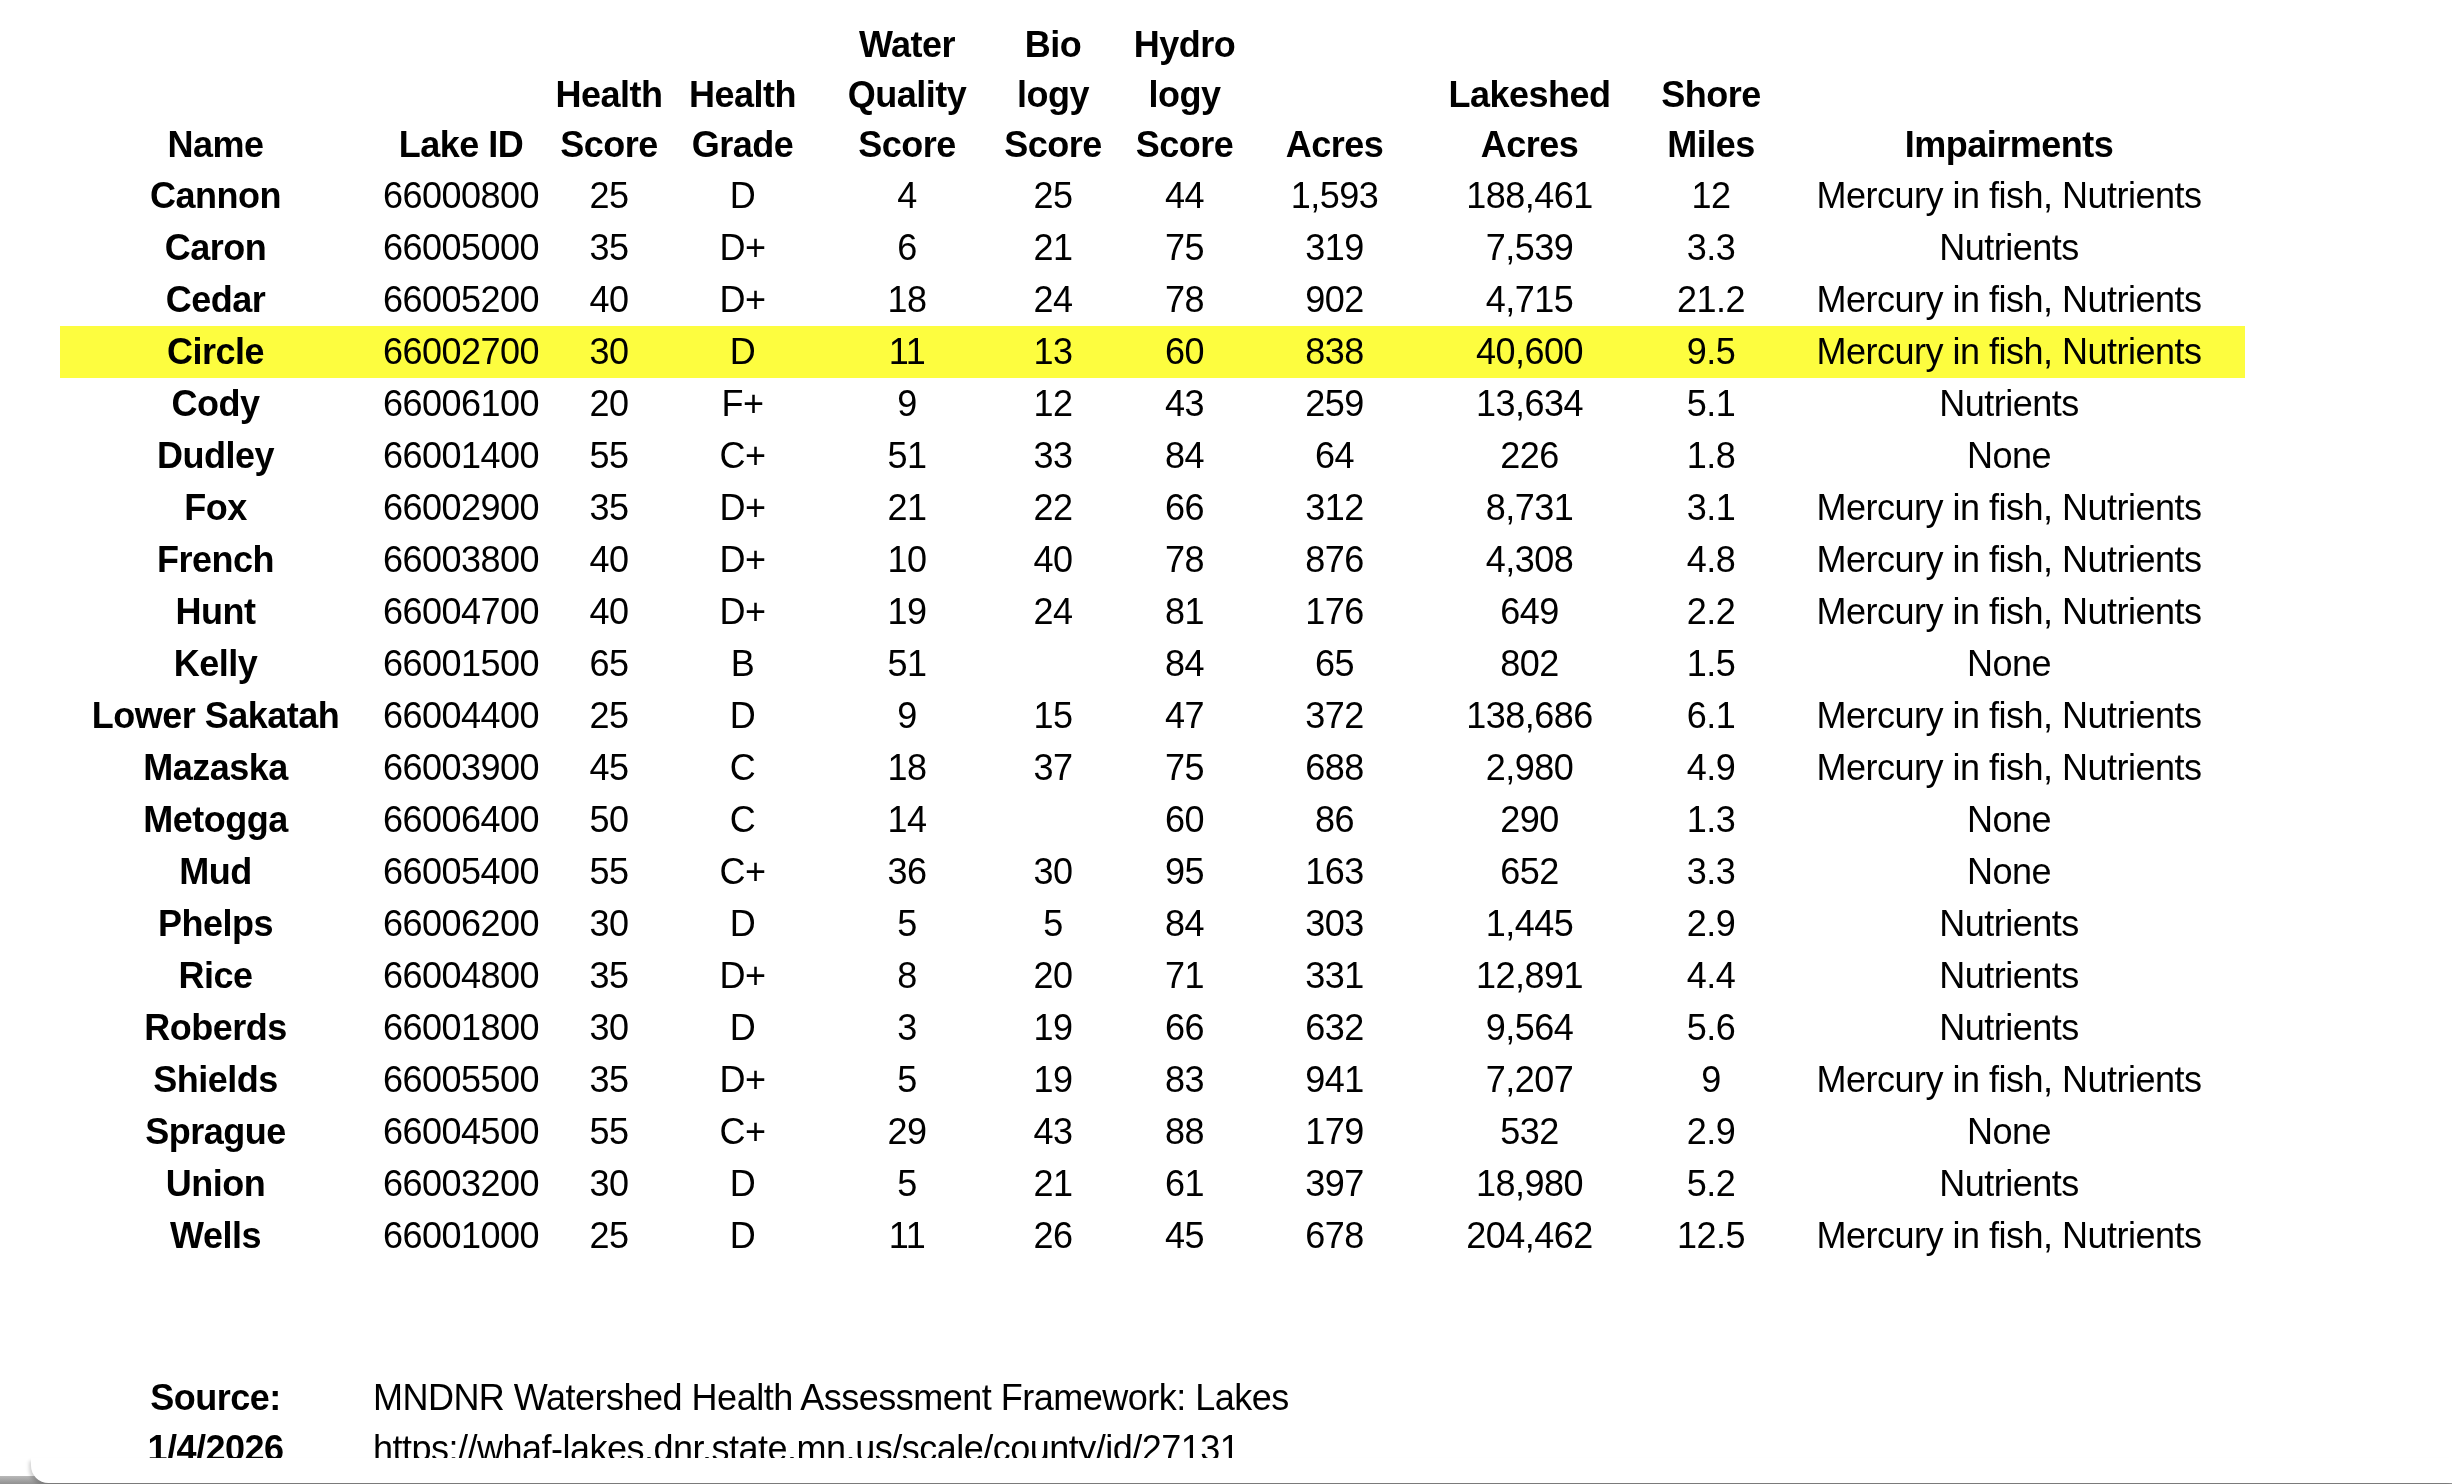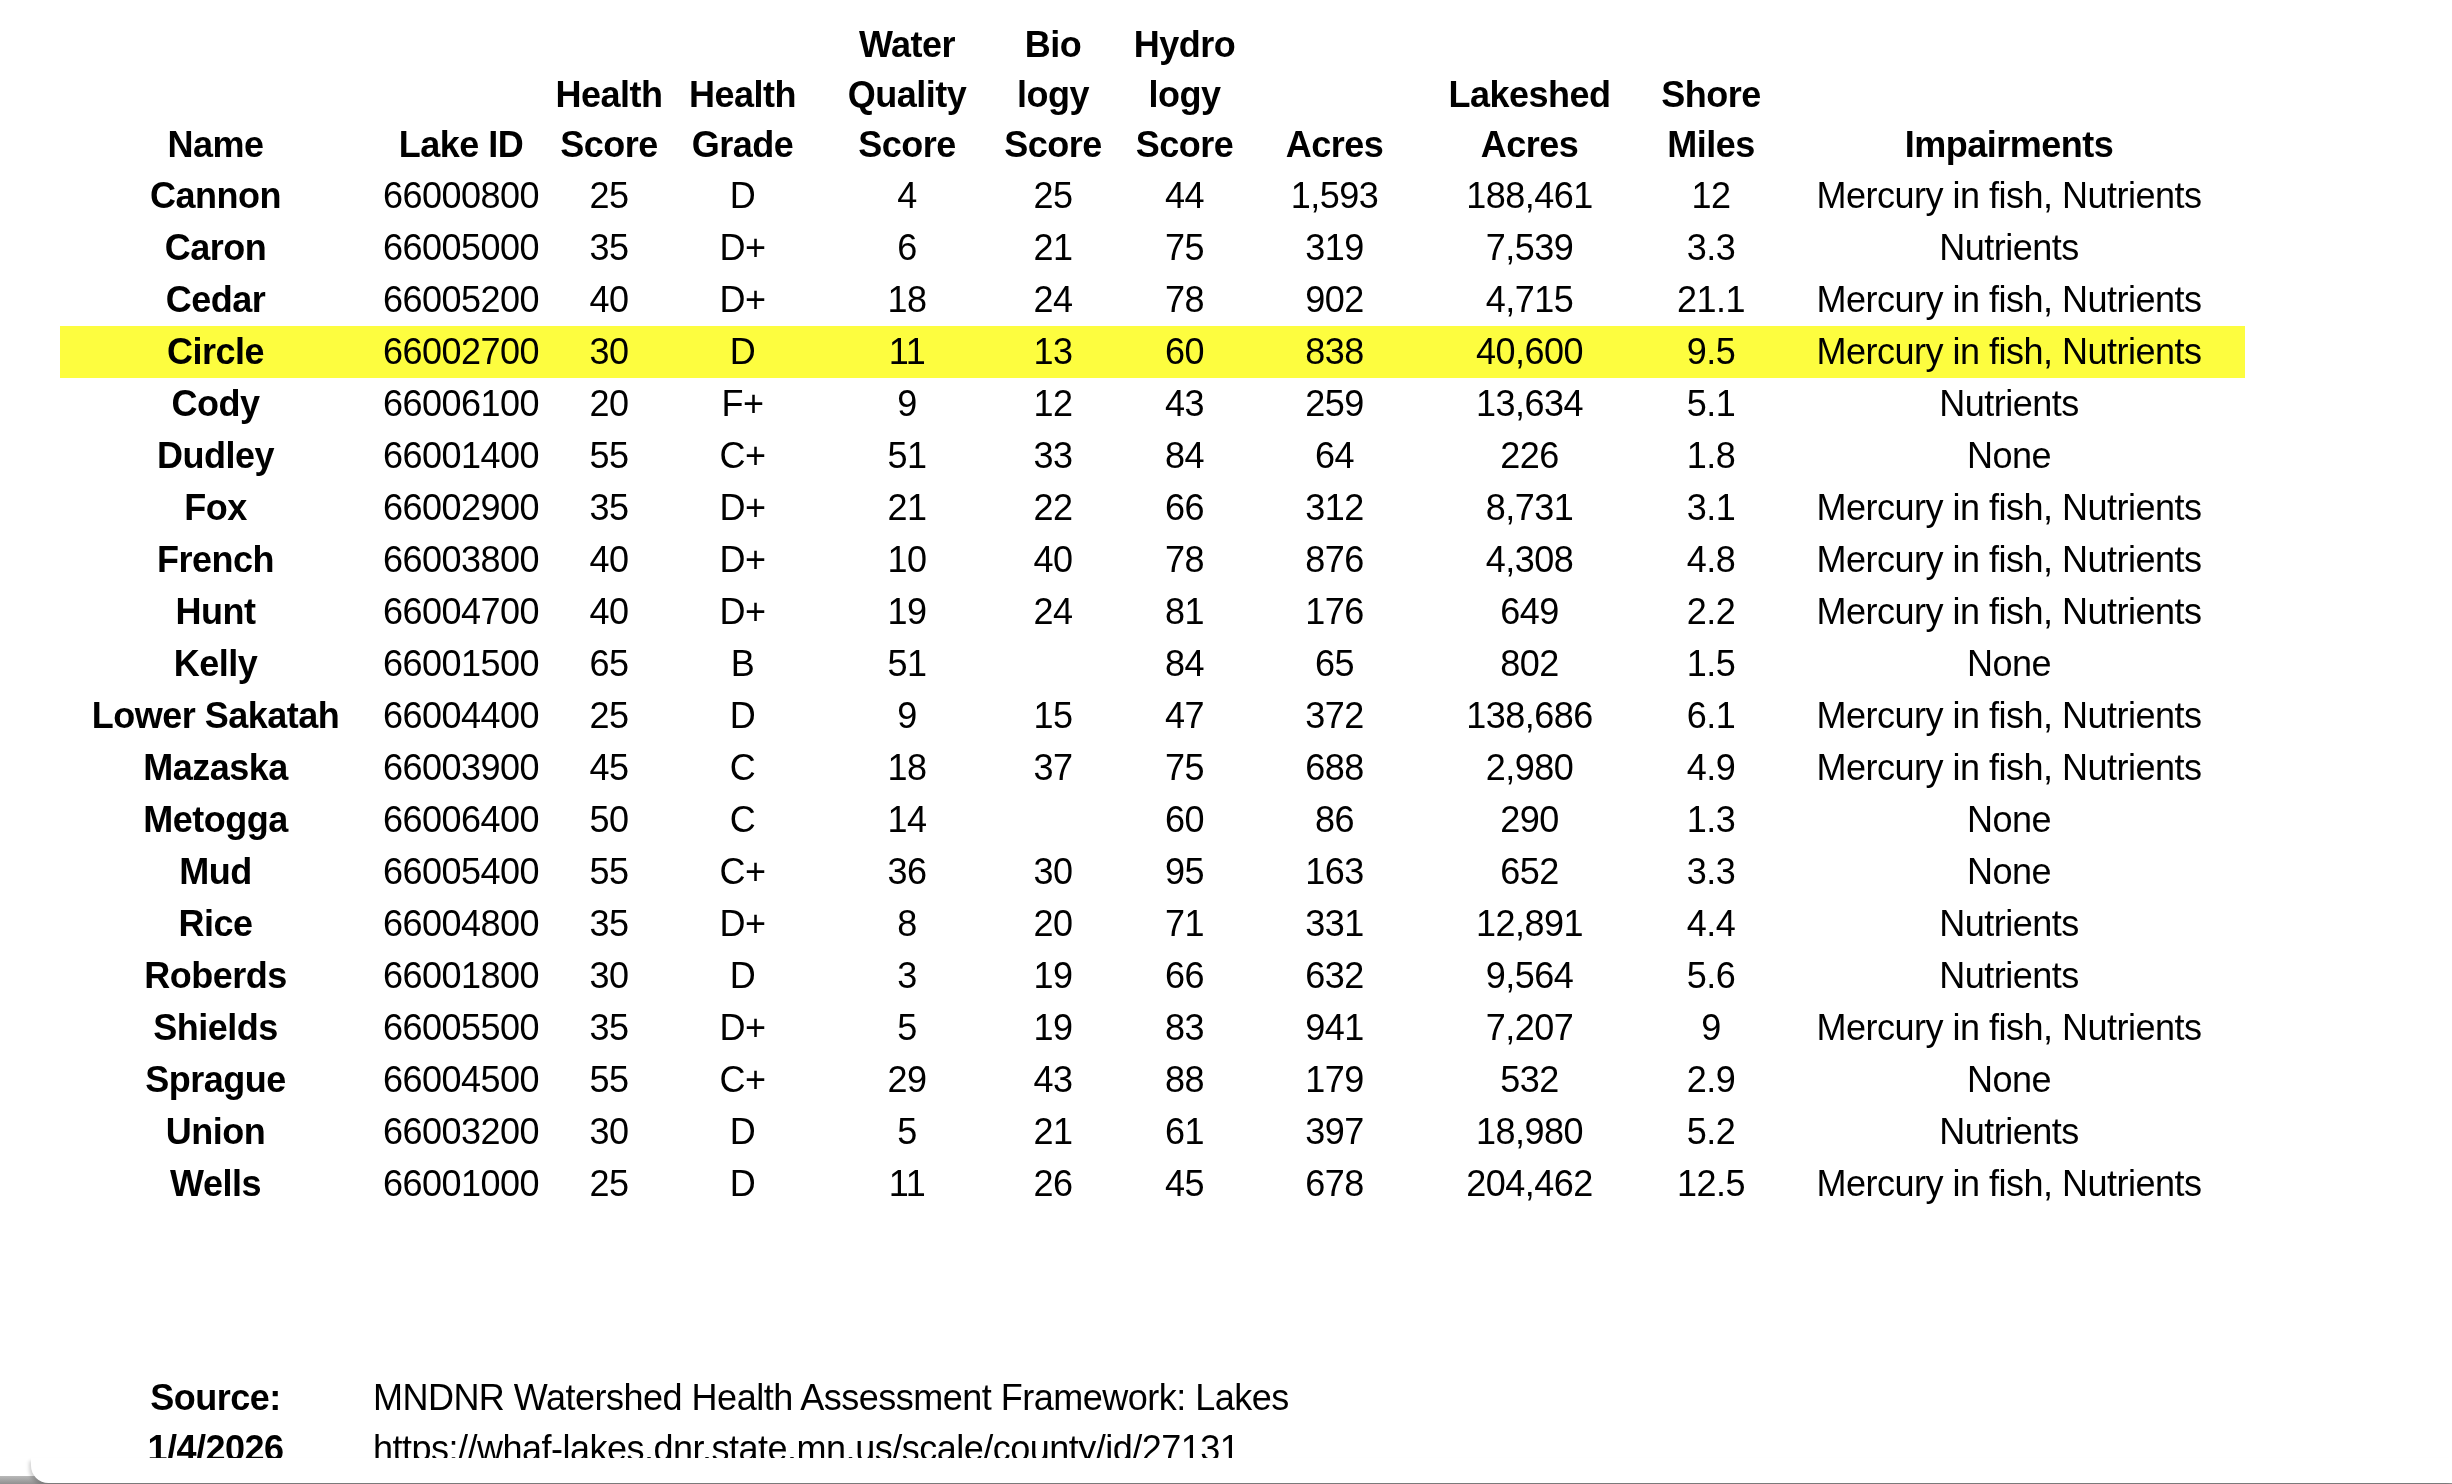--- a/index.html
+++ b/index.html
@@ -118,21 +118,21 @@
         <tr>
           <td class="name">Cedar</td>
           <td>66005200</td>
           <td>40</td>
           <td>D+</td>
           <td>18</td>
           <td>24</td>
           <td>78</td>
           <td>902</td>
           <td>4,715</td>
-          <td>21.1</td>
+          <td>21.2</td>
           <td>Mercury in fish, Nutrients</td>
         </tr>
         <tr style="background-color: rgb(253, 253, 63);">
           <td class="name">Circle</td>
           <td>66002700</td>
           <td>30</td>
           <td>D</td>
           <td>11</td>
           <td>13</td>
           <td>60</td>
@@ -265,20 +265,33 @@
           <td>C+</td>
           <td>36</td>
           <td>30</td>
           <td>95</td>
           <td>163</td>
           <td>652</td>
           <td>3.3</td>
           <td>None</td>
         </tr>
         <tr>
+          <td class="name">Phelps</td>
+          <td>66006200</td>
+          <td>30</td>
+          <td>D</td>
+          <td>5</td>
+          <td>5</td>
+          <td>84</td>
+          <td>303</td>
+          <td>1,445</td>
+          <td>2.9</td>
+          <td>Nutrients</td>
+        </tr>
+        <tr>
           <td class="name">Rice</td>
           <td>66004800</td>
           <td>35</td>
           <td>D+</td>
           <td>8</td>
           <td>20</td>
           <td>71</td>
           <td>331</td>
           <td>12,891</td>
           <td>4.4</td>

